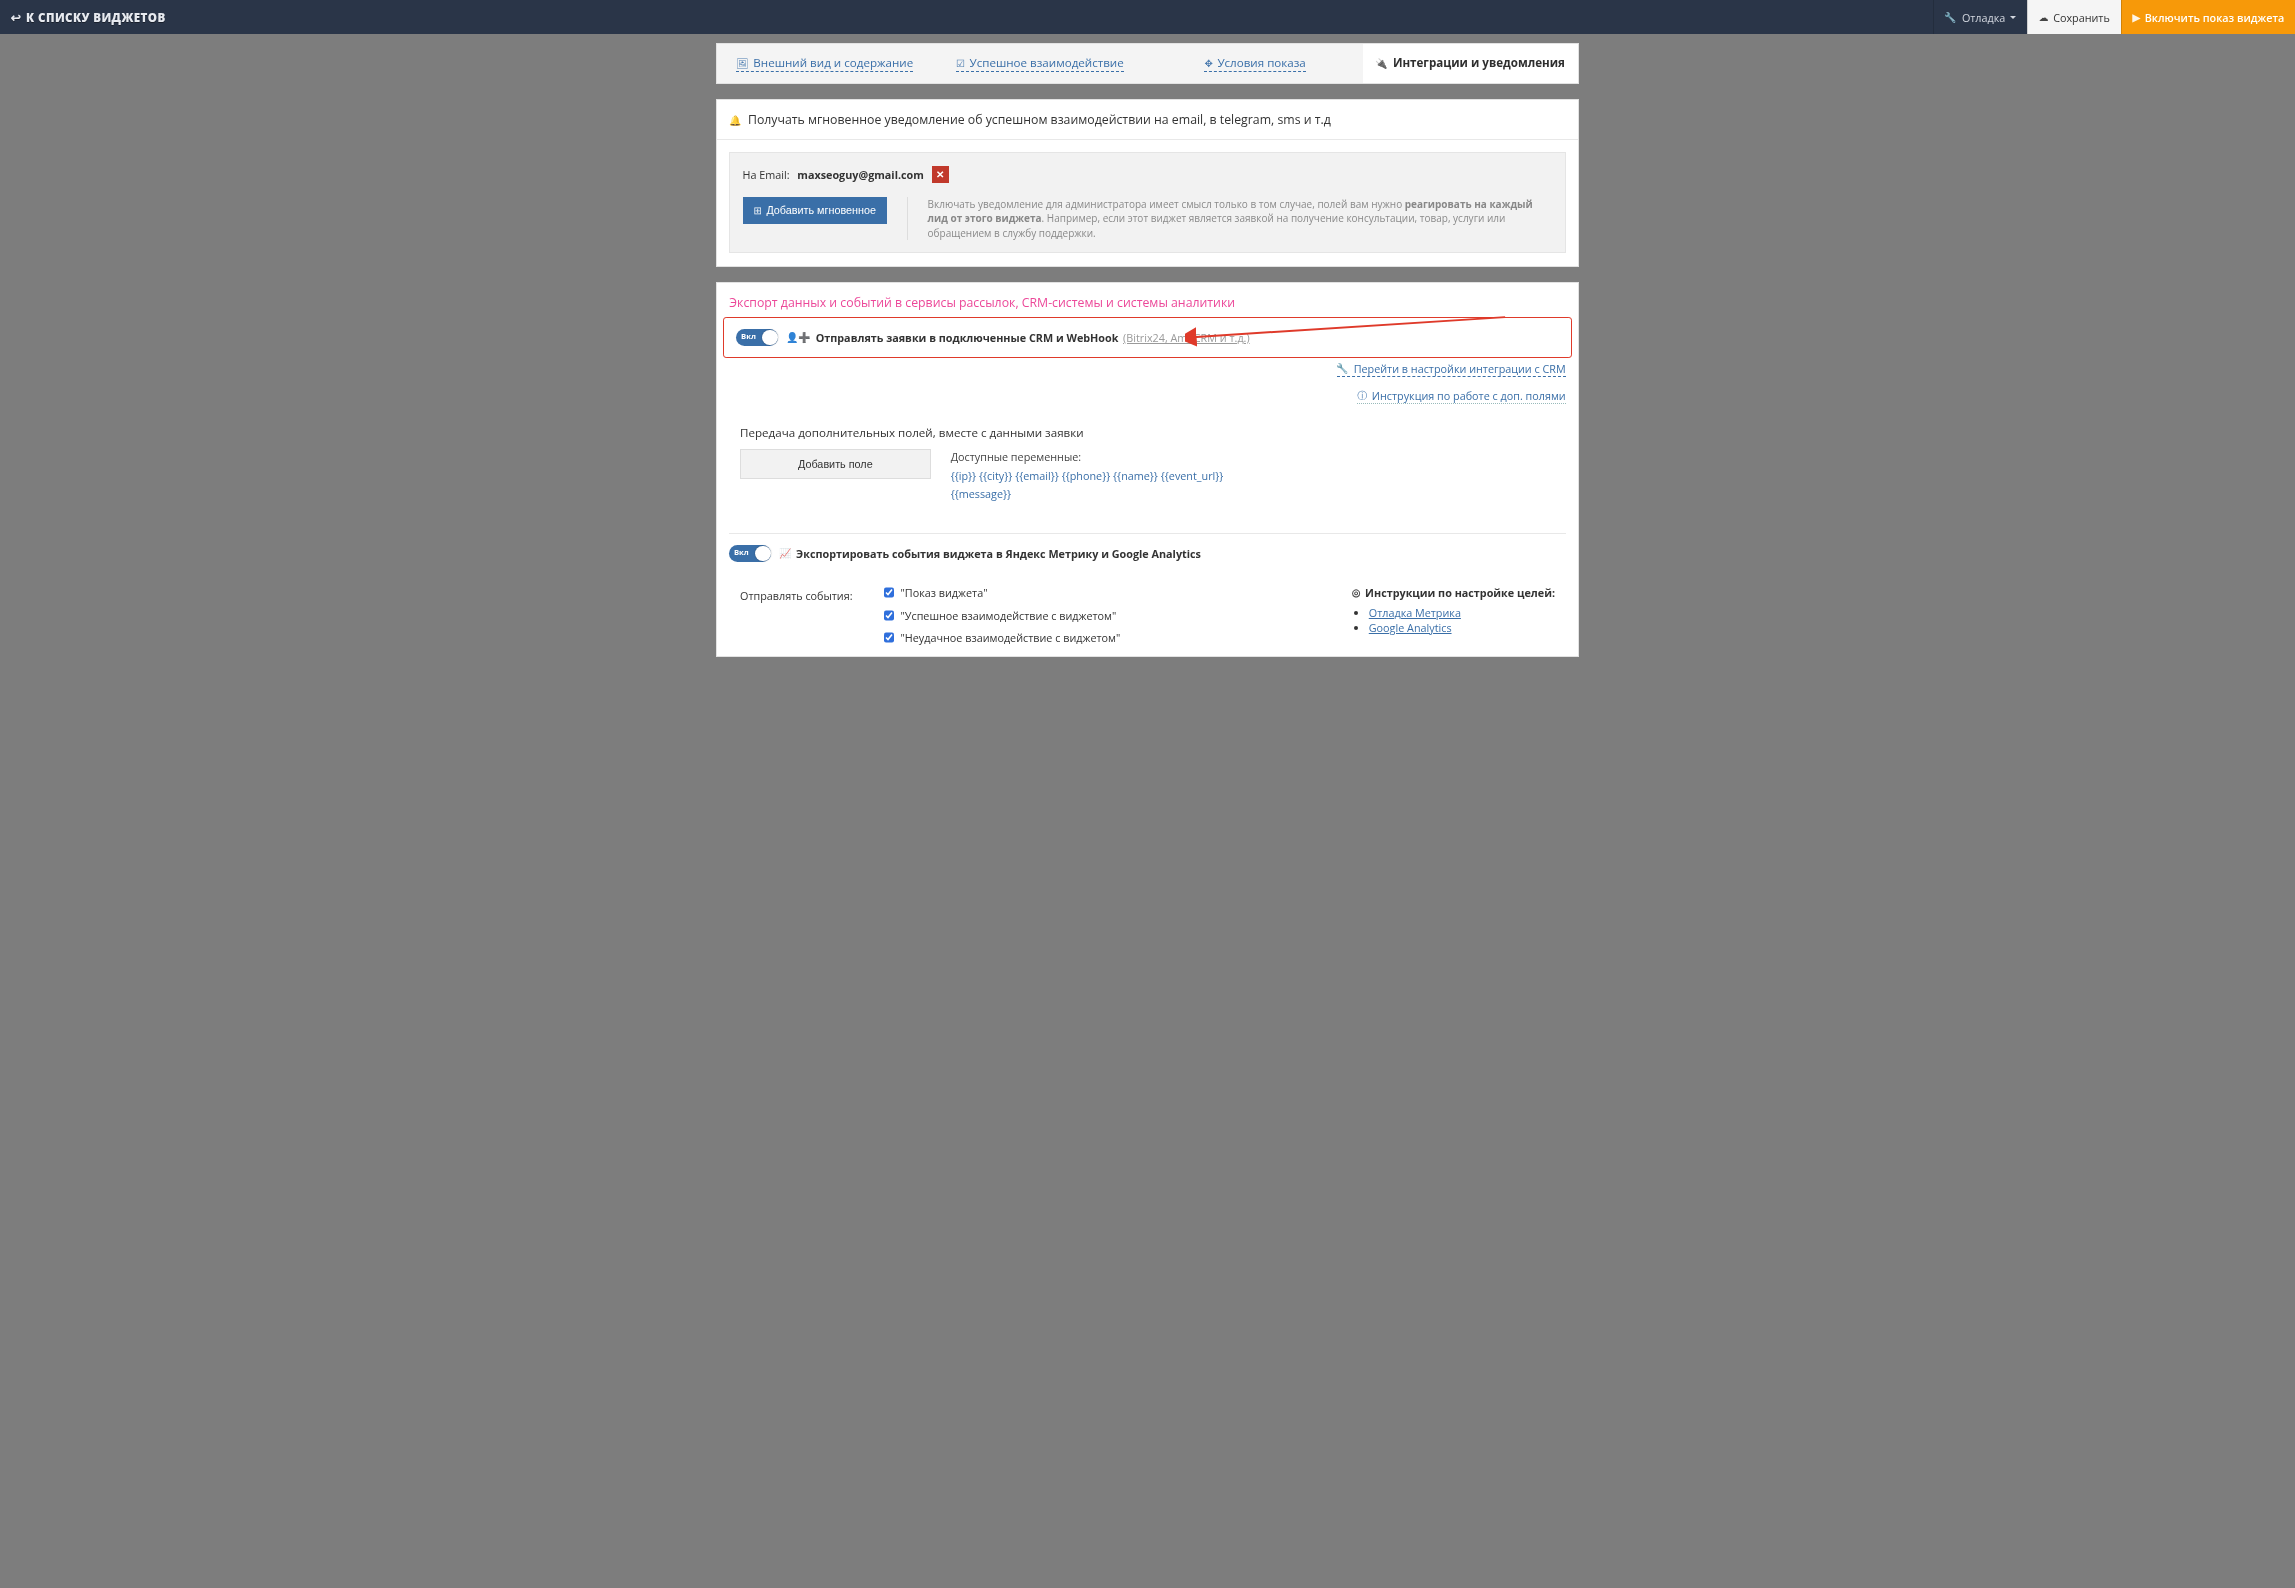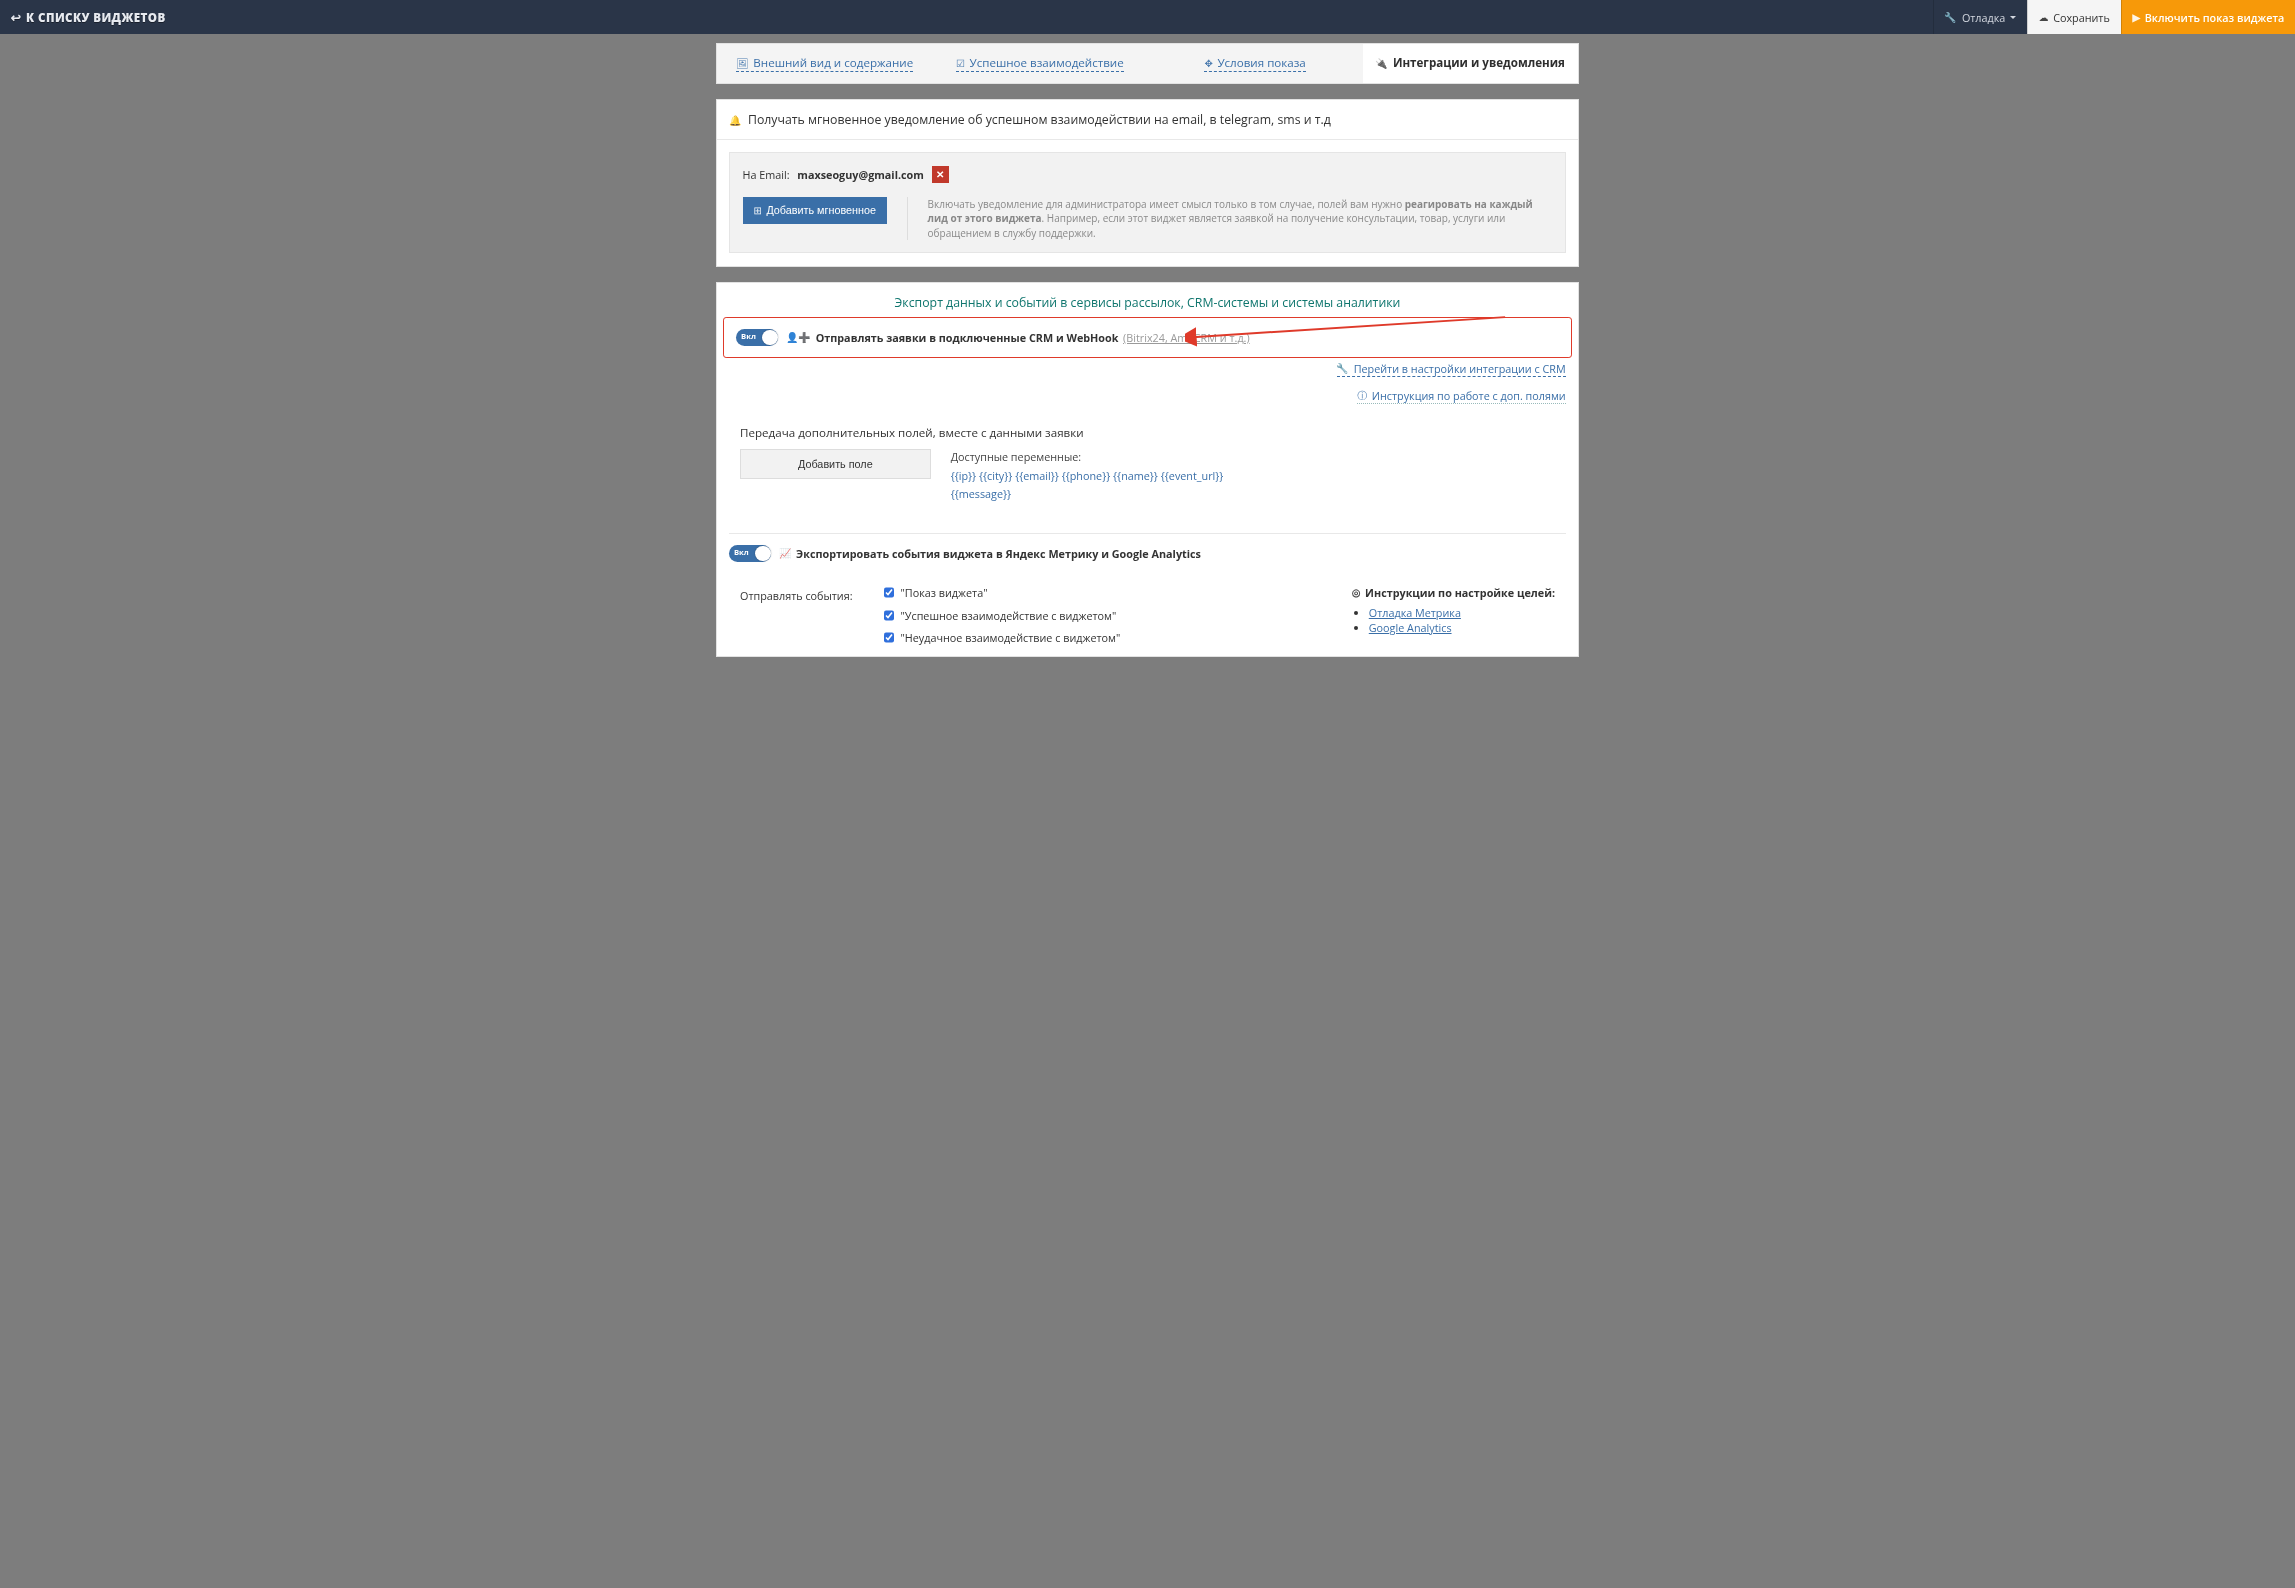--- a/index.html
+++ b/index.html
@@ -33,21 +33,21 @@
   .email-row .label { color:#333; }
   .email-row .email { font-weight: 700; }
   .remove-email { width:17px;height:17px;background:#c1392b;color:#fff;display:flex;align-items:center;justify-content:center;font-weight:700;font-size:10px;cursor:pointer;}
 
   .add-row { display:flex; align-items:flex-start; gap:20px; }
   .btn-primary { background:#3a6fa8; color:#fff; padding:7.7px 10.8px; display:inline-flex; align-items:center; gap:4.6px; cursor:pointer; font-size:10.8px; border:none;}
   .vline { width:0.8px; background:#ddd; align-self:stretch; }
   .hint-text { font-size:10px; color:#8a8a8a; line-height:1.45; flex:1; }
   .hint-text strong { color:#888; font-weight:700; }
 
-  .section-title { font-size:12.3px; padding:10.8px 12.3px 6.2px; color:#0f766e;text-align:center; }
+  .section-title { font-size:12.3px; padding:10.8px 12.3px 6.2px; color:#ec4899; }
 
   .toggle-row { display:flex; align-items:center; gap:7.7px; padding:10.8px 12.3px 10.8px 12.3px; }
   .toggle { width:42px; height:17px; border-radius:8.5px; position:relative; cursor:pointer; display:inline-block; }
   .toggle.on { background:#3a6fa8; }
   .toggle .knob { position:absolute; top:0.8px; right:0.8px; width:15.4px; height:15.4px; background:#fff; border-radius:50%; box-shadow:0 0 1.5px rgba(0,0,0,.4);}
   .toggle .lbl { position:absolute; top:2.3px; left:4.6px; font-size:7.7px; color:#fff; font-weight:700;}
   .toggle-text { font-weight:700; color:#333; display:inline-flex; align-items:center; gap:4.6px;}
   .toggle-sub { color:#9a9a9a; font-weight:400;text-decoration:underline; }
   .right-link { margin-left:auto; color:#3a6fa8; font-size:10.8px; display:inline-flex; align-items:center; gap:4.6px; border-bottom:0.8px dashed #3a6fa8; cursor:pointer;}
   .right-link-plain { margin-left:auto; color:#3a6fa8; font-size:10.8px; display:inline-flex; align-items:center; gap:4.6px; border-bottom:0.8px dotted #9bb; cursor:pointer;}

